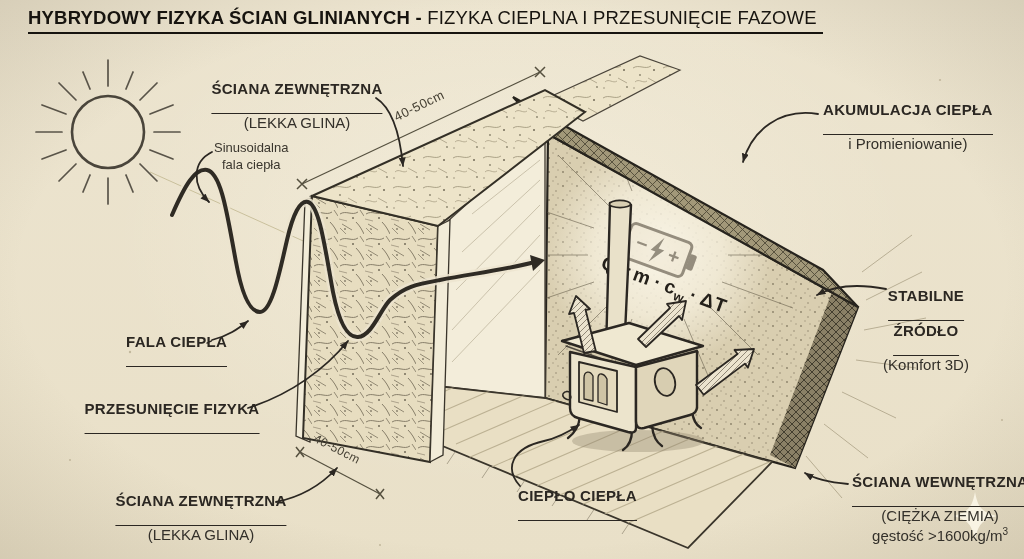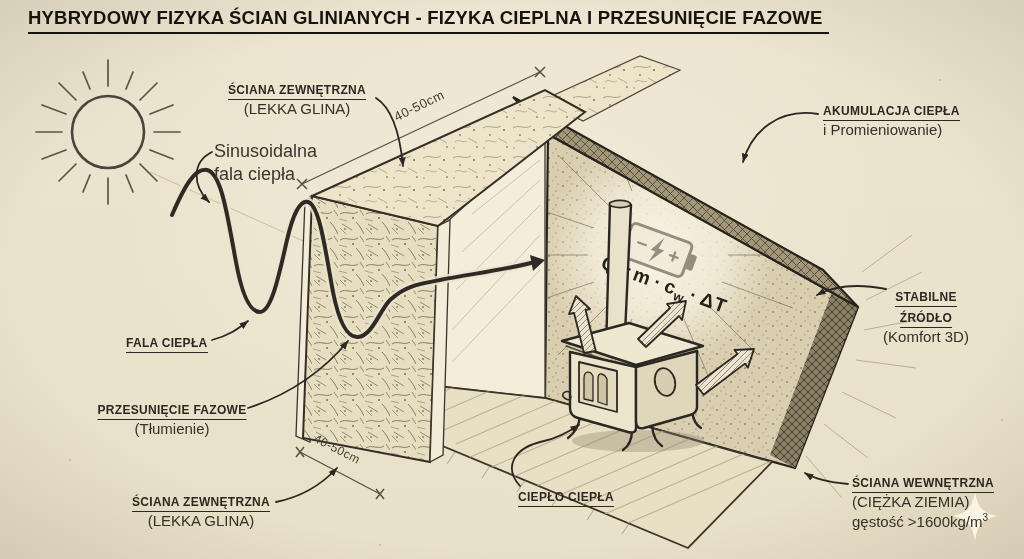--- a/index.html
+++ b/index.html
@@ -12,29 +12,29 @@
     font-family:"Liberation Sans",sans-serif;
     color:#2e2a23;
   }
   #scene{position:absolute;left:0;top:0;}
   .title{
     position:absolute;left:28px;top:7px;
     font-size:18.5px;letter-spacing:.2px;color:#17140f;
     border-bottom:2px solid #17140f;padding-bottom:3px;padding-right:6px;white-space:nowrap;
   }
   .title .b{font-weight:700;}
-  .title .r{font-weight:700;text-align:right;}
+  .title .r{font-weight:400;text-align:right;}
   .lbl{position:absolute;text-align:center;line-height:1.25;white-space:nowrap;}
-  .lbl.left{text-align:left;}
+  .lbl.left{text-align:center;}
   .cap{
-    display:inline-block;font-weight:700;font-size:12px;letter-spacing:.3px;color:#2b2722;
-    border-bottom:1.7px solid #2b2722;padding-bottom:1px;
+    display:inline-block;font-weight:700;font-size:15px;letter-spacing:.3px;color:#2b2722;
+    border-bottom:1.7px solid #2b2722;padding-bottom:14px;
   }
   .par{display:block;font-weight:400;font-size:15px;color:#33302a;}
-  .hand{font-weight:400;font-size:18px;color:#3a362e;text-align:left;line-height:1.3;}
+  .hand{font-weight:400;font-size:13px;color:#3a362e;text-align:center;line-height:1.3;}
   .dim{
     position:absolute;font-size:13px;font-weight:400;color:#454034;letter-spacing:.5px;
     transform-origin:center;white-space:nowrap;
   }
   sup{font-size:10px;}
 </style>
 </head>
 <body>
 
 <div id="stage">
@@ -317,22 +317,21 @@
   <span class="cap">FALA CIEPŁA</span>
 </div>
 
 <div class="lbl" style="left:926px;top:280px;transform:translateX(-50%);margin-top:6px;">
   <span class="cap">STABILNE</span><br>
   <span class="cap">ŹRÓDŁO</span>
   <span class="par">(Komfort 3D)</span>
 </div>
 
 <div class="lbl" style="left:172px;top:399px;transform:translateX(-50%);">
-  <span class="cap">PRZESUNIĘCIE FAZOWE</span>
-  <span class="par">(Tłumienie)</span>
+  <span class="cap">PRZESUNIĘCIE FIZYKA</span>
 </div>
 
 <div class="dim" style="left:312px;top:442px;transform:rotate(27deg);font-size:12px;">40-50cm</div>
 
 <div class="lbl" style="left:201px;top:491px;transform:translateX(-50%);">
   <span class="cap">ŚCIANA ZEWNĘTRZNA</span>
   <span class="par">(LEKKA GLINA)</span>
 </div>
 
 <div class="lbl" style="left:518px;top:486px;">

